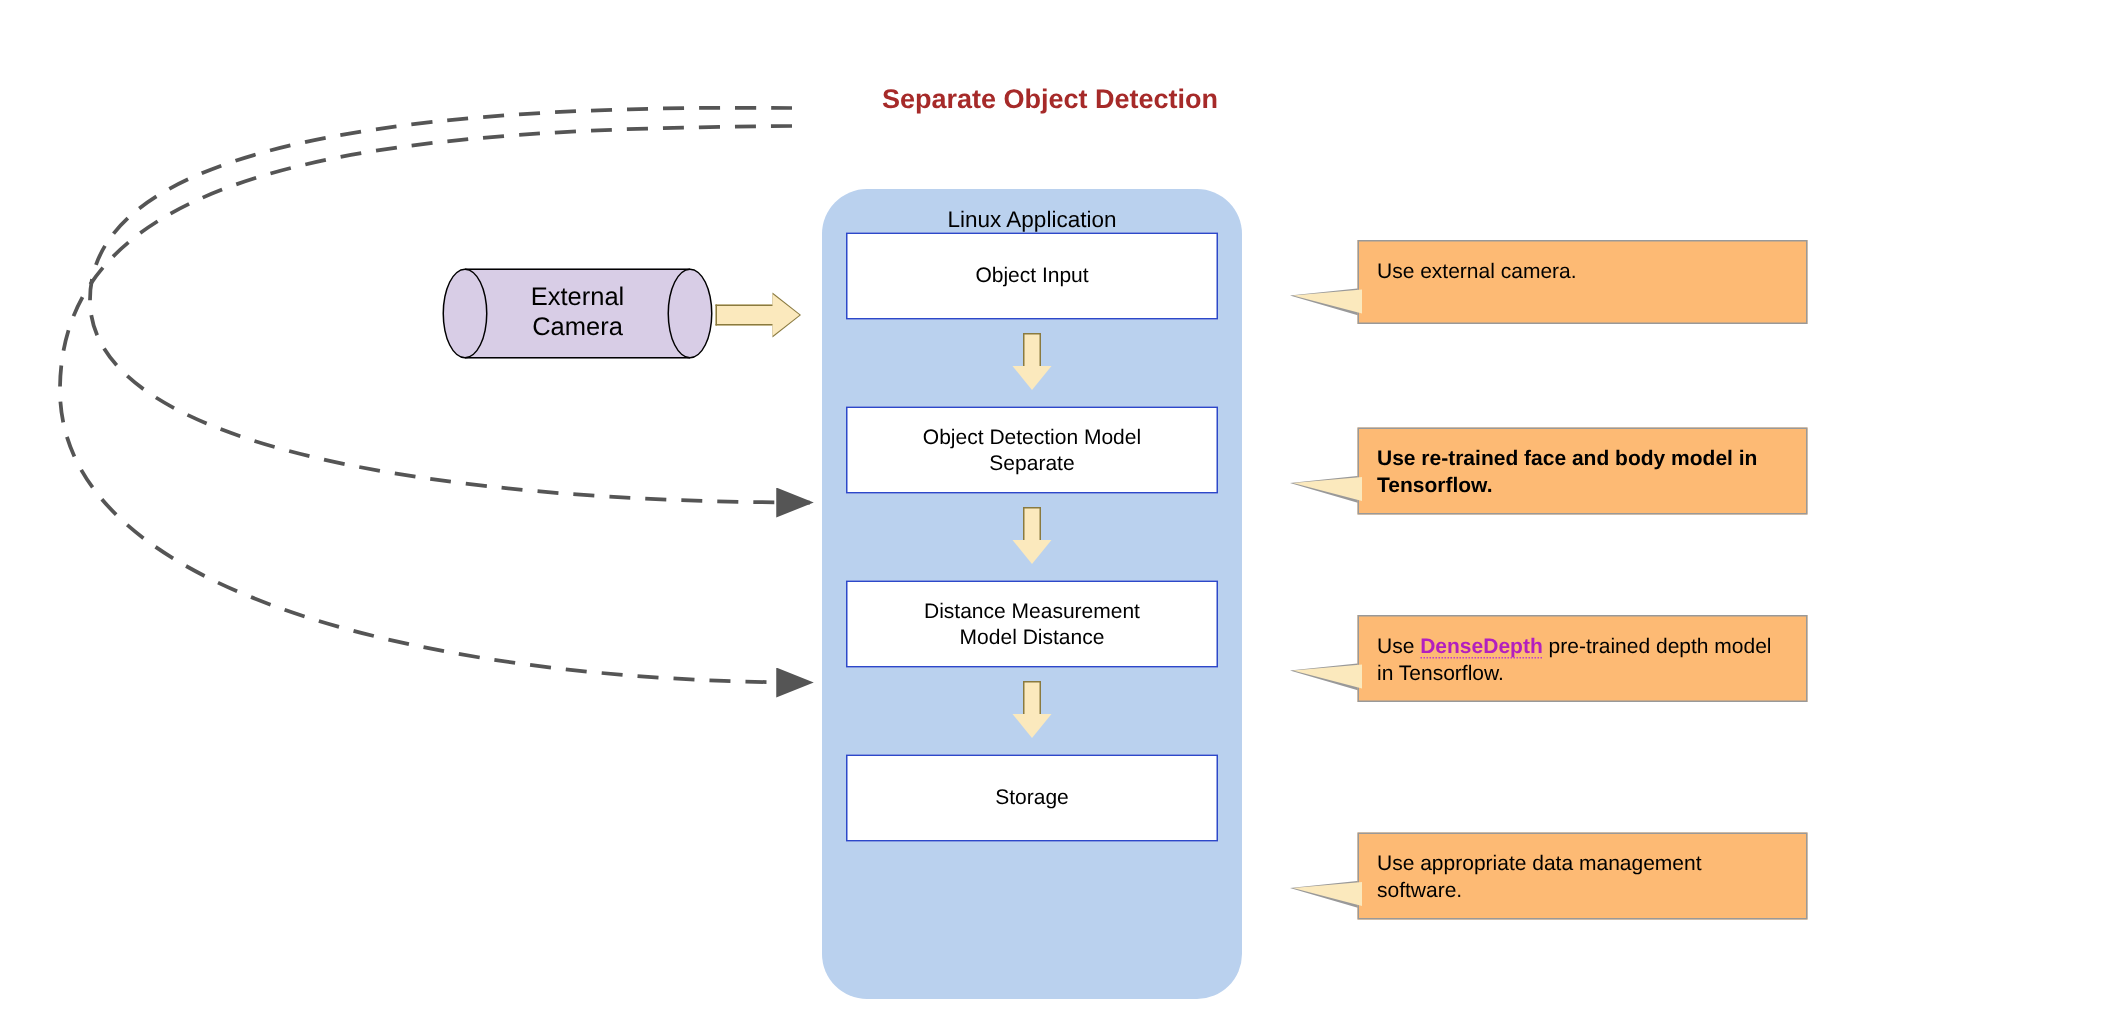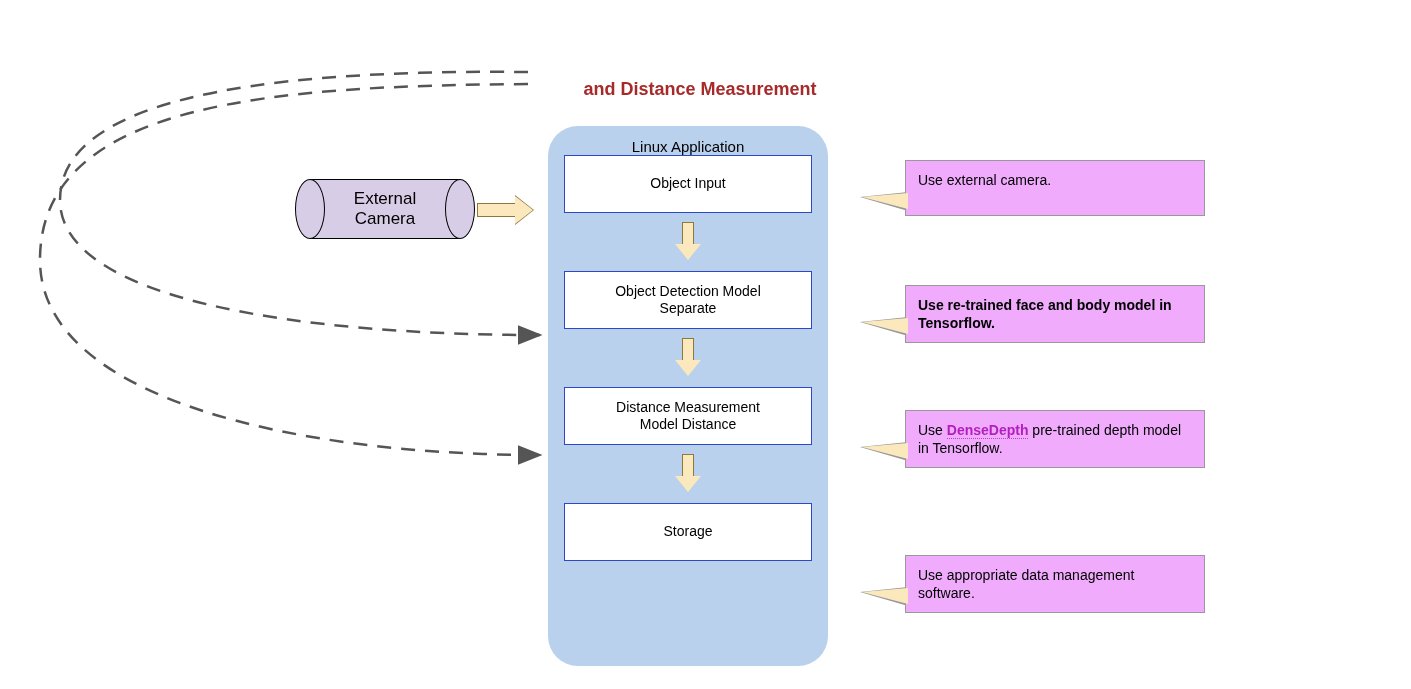--- a/index.html
+++ b/index.html
@@ -163,21 +163,21 @@
     width: 0; height: 0;
     border-top: 15px solid transparent;
     border-bottom: 15px solid transparent;
     border-left: 19px solid #8A7A3F;
     z-index: -1;
   }
   
   .callout {
     position: absolute;
     width: 300px;
-    background: #f0abfc;
+    background: #fdba74;
     border: 1px solid #999;
     font-size: 14px;
     padding: 10px 12px;
     line-height: 1.3;
   }
   .callout .tail {
     position: absolute;
     left: -44px;
     width: 0; height: 0;
   }
@@ -223,22 +223,21 @@
     <path d="M 528 72
              C 320 70, 60 85, 60 200
              C 60 300, 300 335, 540 335" stroke="#555" stroke-width="2.5" stroke-dasharray="14,10" fill="none" marker-end="url(#arrowhead)"></path>
 
     <path d="M 528 84
              C 280 86, 40 100, 40 260
              C 40 400, 300 455, 540 455" stroke="#555" stroke-width="2.5" stroke-dasharray="14,10" fill="none" marker-end="url(#arrowhead)"></path>
   </svg>
 
   <div class="title">
-    <br>
-    <span>and Distance Measurement</span>
+    <span>Separate Object Detection</span><br>
   </div>
 
   <div class="cylinder">
     <div class="cyl-body"></div>
     <div class="cyl-left"></div>
     <div class="cyl-right"></div>
     <div class="cyl-label">
       <span>External</span><br>
       <span>Camera</span>
     </div>

